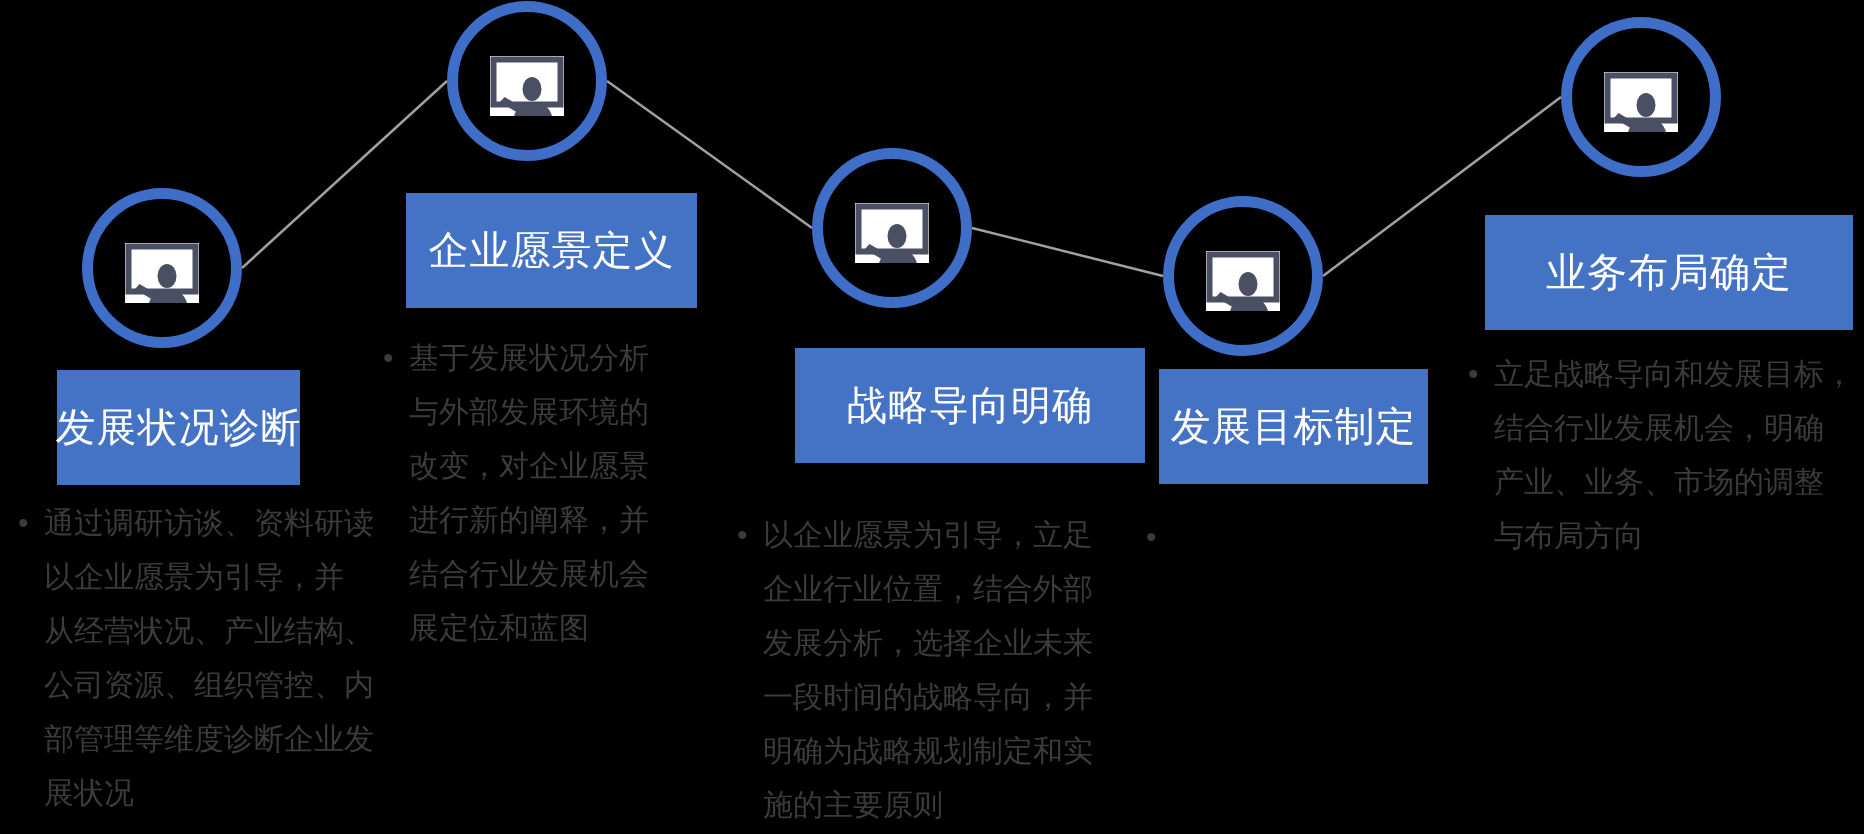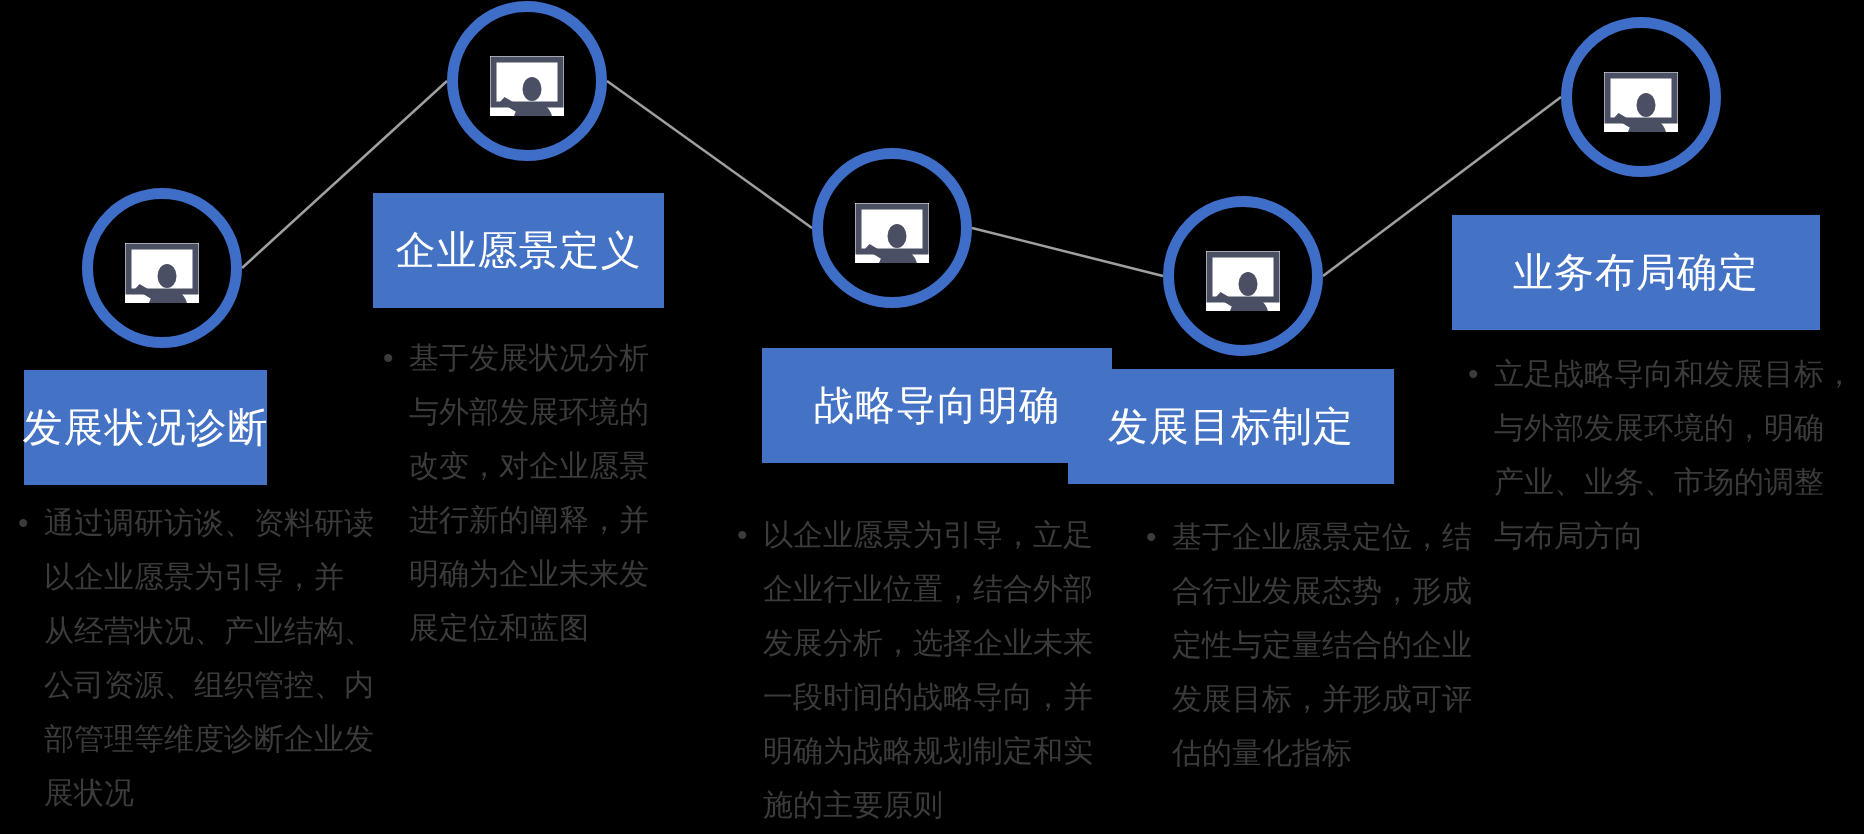--- a/index.html
+++ b/index.html
@@ -24,20 +24,21 @@
   .title-box{
     position:absolute;
     height:115px;
     background:#4472C4;
     color:#FFFFFF;
     font-size:40px;
     letter-spacing:1px;
     display:flex;align-items:center;justify-content:center;
     z-index:1;
     white-space:nowrap;
+    margin-left:33px;
   }
   .desc{
     position:absolute;
     display:flex;
     align-items:flex-start;
     color:#3B3B3B;
     font-size:30px;
     line-height:54px;
     z-index:1;
   }
@@ -98,21 +99,21 @@
   </div>
   <div class="title-box" style="left:373px;top:193px;width:291px;">
     <span>企业愿景定义</span>
   </div>
   <div class="desc" style="left:383px;top:331px;width:270px;">
     <span class="bullet">•</span>
     <span class="desc-text">基于发展状况分析
 与外部发展环境的
 改变，对企业愿景
 进行新的阐释，并
-明确为企业未来发
+结合行业发展机会
 展定位和蓝图</span>
   </div>
 
   <div class="step-circle" style="left:812px;top:148px;">
     <svg width="74" height="60" viewBox="0 0 74 60">
       <rect x="0" y="0" width="74" height="60" fill="#FFFFFF"></rect>
       <rect x="3.5" y="3.5" width="67" height="45" fill="none" stroke="#4A4F63" stroke-width="6"></rect>
       <ellipse cx="42" cy="33" rx="9.5" ry="12" fill="#4A4F63"></ellipse>
       <polygon points="28,57 10,46 14.5,41 33,52" fill="#4A4F63"></polygon>
       <path d="M 24,60 Q 28,47 42,46.5 Q 58,46 62,60 Z" fill="#4A4F63"></path>
@@ -133,45 +134,40 @@
 
   <div class="step-circle" style="left:1163px;top:196px;">
     <svg width="74" height="60" viewBox="0 0 74 60">
       <rect x="0" y="0" width="74" height="60" fill="#FFFFFF"></rect>
       <rect x="3.5" y="3.5" width="67" height="45" fill="none" stroke="#4A4F63" stroke-width="6"></rect>
       <ellipse cx="42" cy="33" rx="9.5" ry="12" fill="#4A4F63"></ellipse>
       <polygon points="28,57 10,46 14.5,41 33,52" fill="#4A4F63"></polygon>
       <path d="M 24,60 Q 28,47 42,46.5 Q 58,46 62,60 Z" fill="#4A4F63"></path>
     </svg>
   </div>
-  <div class="title-box" style="left:1068px;top:369px;width:326px;">
+  <div class="title-box" style="left:1126px;top:369px;width:269px;">
     <span>发展目标制定</span>
   </div>
   <div class="desc" style="left:1146px;top:510px;width:336px;">
     <span class="bullet">•</span>
-    <span class="desc-text">基于企业愿景定位，结
-合行业发展态势，形成
-定性与定量结合的企业
-发展目标，并形成可评
-估的量化指标</span>
   </div>
 
   <div class="step-circle" style="left:1561px;top:17px;">
     <svg width="74" height="60" viewBox="0 0 74 60">
       <rect x="0" y="0" width="74" height="60" fill="#FFFFFF"></rect>
       <rect x="3.5" y="3.5" width="67" height="45" fill="none" stroke="#4A4F63" stroke-width="6"></rect>
       <ellipse cx="42" cy="33" rx="9.5" ry="12" fill="#4A4F63"></ellipse>
       <polygon points="28,57 10,46 14.5,41 33,52" fill="#4A4F63"></polygon>
       <path d="M 24,60 Q 28,47 42,46.5 Q 58,46 62,60 Z" fill="#4A4F63"></path>
     </svg>
   </div>
   <div class="title-box" style="left:1452px;top:215px;width:368px;">
     <span>业务布局确定</span>
   </div>
   <div class="desc" style="left:1468px;top:347px;width:392px;">
     <span class="bullet">•</span>
     <span class="desc-text">立足战略导向和发展目标，
-与外部发展环境的，明确
+结合行业发展机会，明确
 产业、业务、市场的调整
 与布局方向</span>
   </div>
 
 </div>
 
 </body></html>

